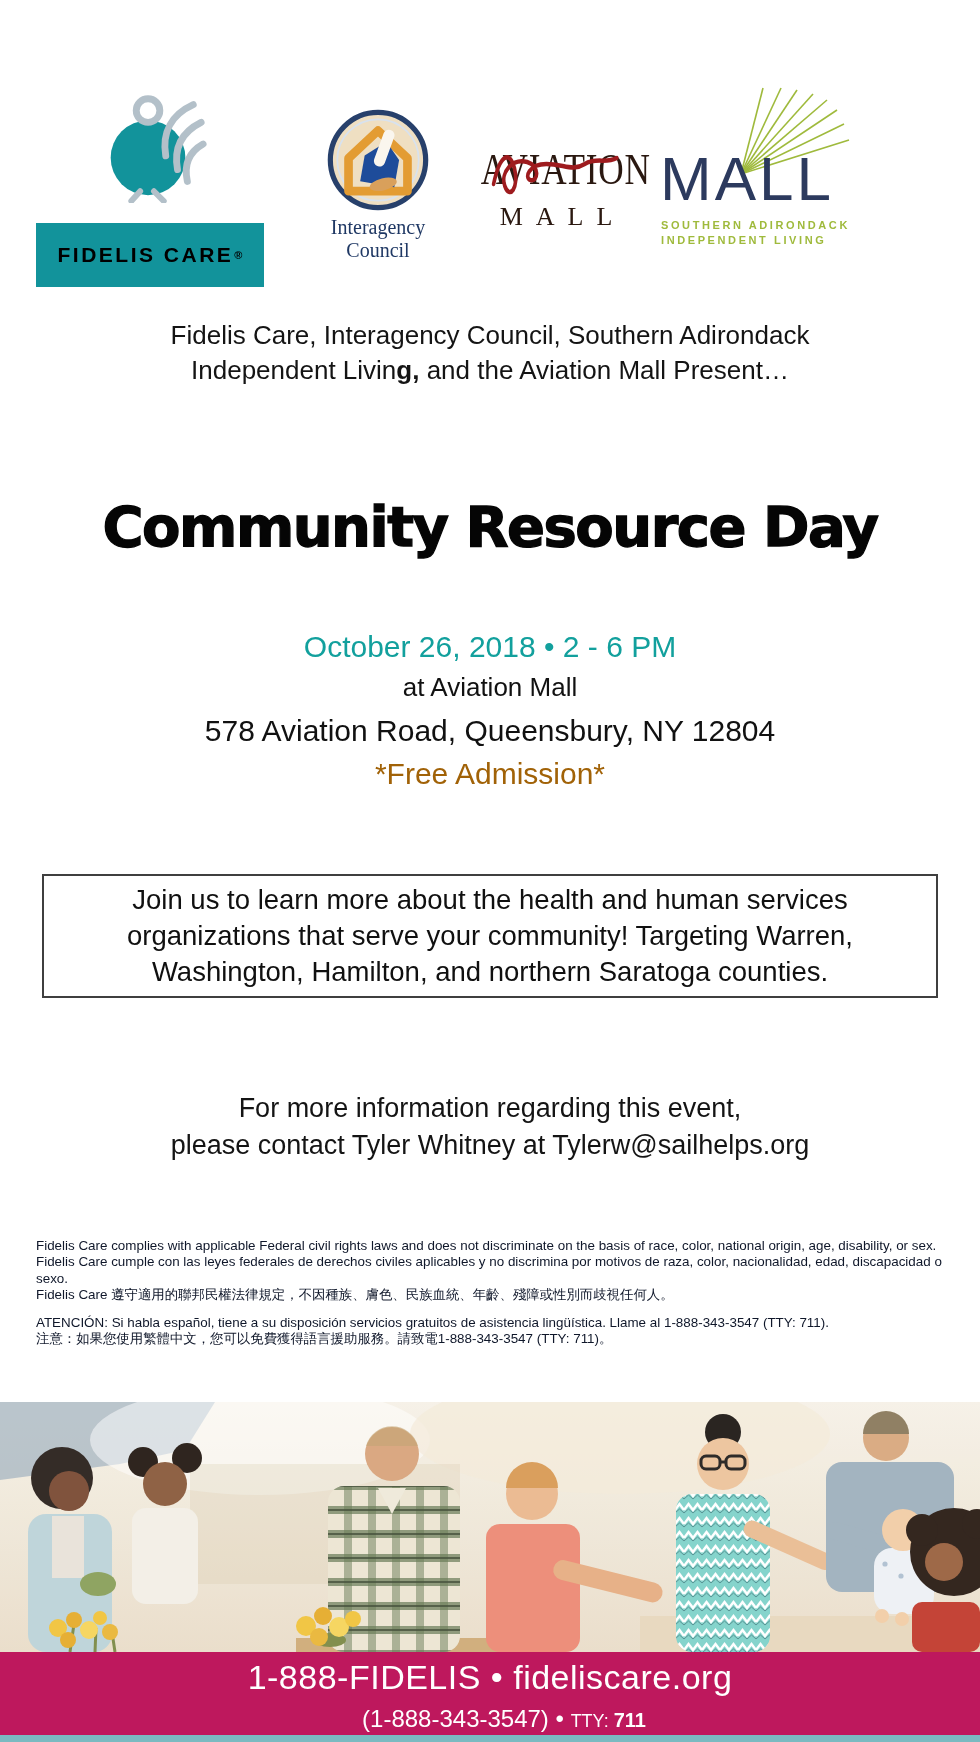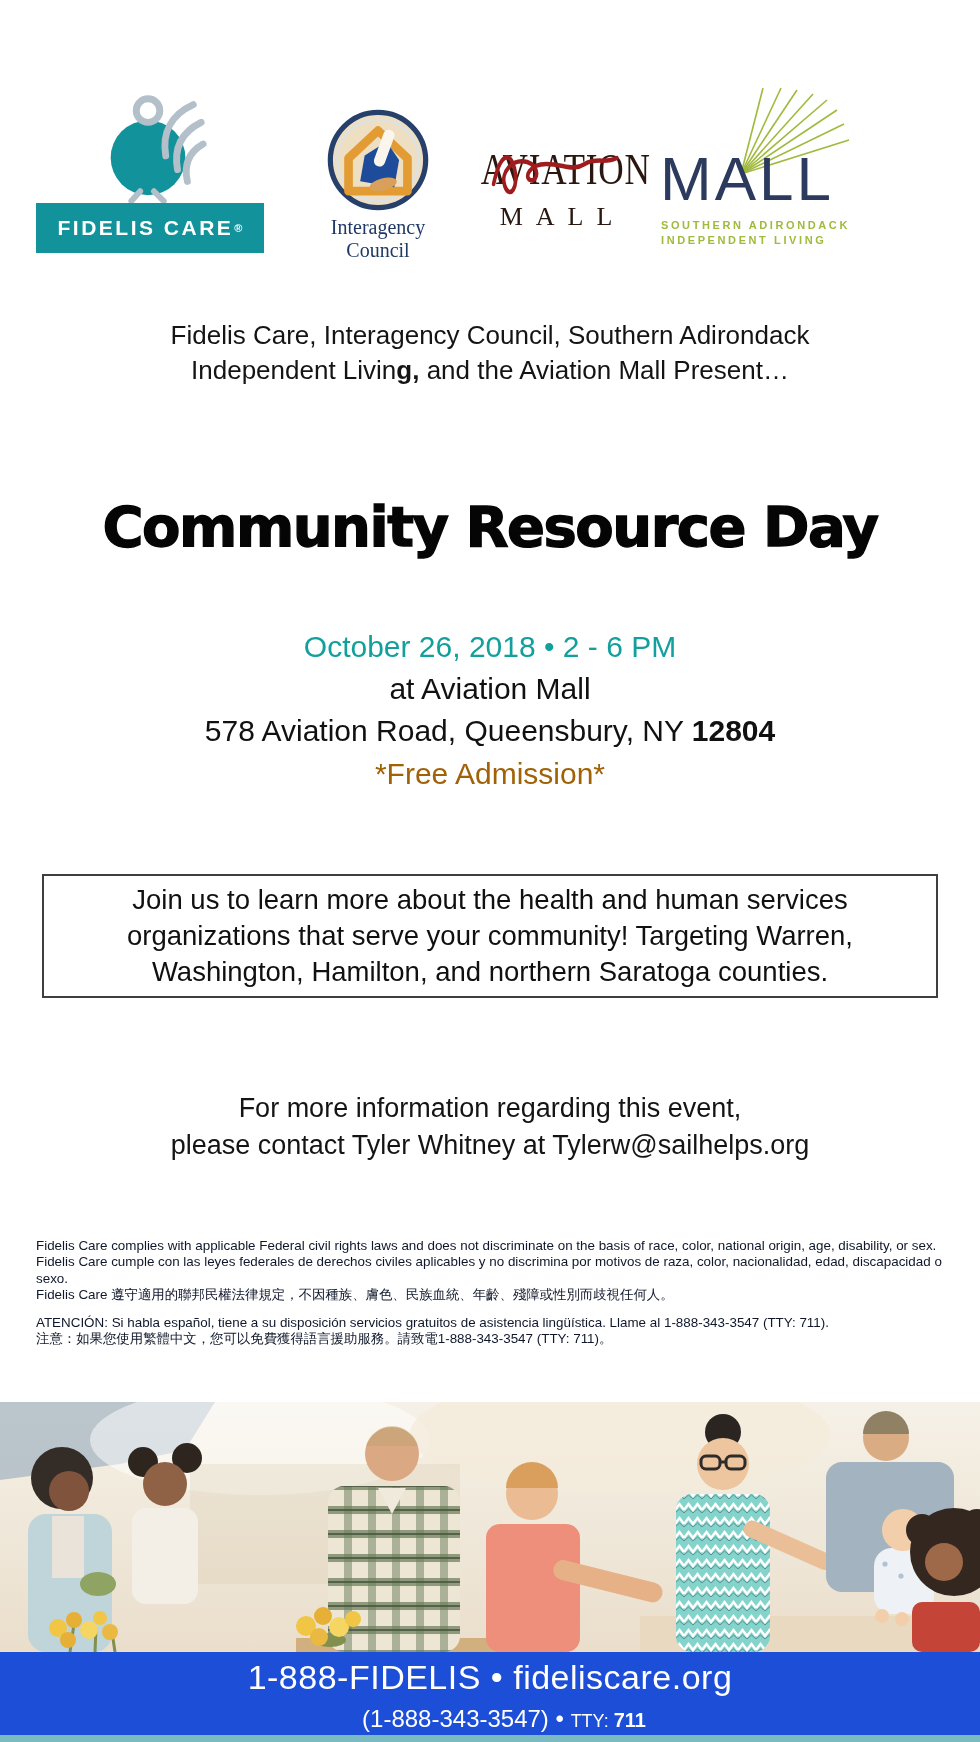--- a/index.html
+++ b/index.html
@@ -4,22 +4,22 @@
 <style>
   html,body{margin:0;padding:0;background:#888;}
   .page{position:relative;width:980px;height:1742px;background:#ffffff;overflow:hidden;
         font-family:"Liberation Sans",sans-serif;color:#111;margin:0 auto;}
   .abs{position:absolute;left:0;width:100%;}
   .center{text-align:center;}
 
   
   .logo-fidelis{position:absolute;left:36px;top:88px;width:228px;}
   .fidelis-icon{display:block;margin:0 auto;}
-  .fidelis-banner{height:50px;background:#12939B;color:#ffffff;display:flex;align-items:center;
-                  justify-content:center;font-weight:bold;font-size:21px;letter-spacing:2.5px;}
+  .fidelis-banner{height:64px;background:#12939B;color:#000000;display:flex;align-items:center;
+                  justify-content:center;font-weight:bold;font-size:21px;letter-spacing:2.5px;margin-top:20px;}
   .fidelis-banner .reg{font-size:11px;vertical-align:super;letter-spacing:0;margin-left:1px;}
 
   .logo-interagency{position:absolute;left:298px;top:108px;width:160px;text-align:center;}
   .ic-caption{margin-top:4px;font-family:"Liberation Serif",serif;font-size:20px;color:#1F3864;}
 
   .logo-aviation{position:absolute;left:462px;top:146px;width:188px;text-align:center;}
   .av-word{position:relative;font-family:"Liberation Serif",serif;font-size:44px;line-height:48px;
            color:#2A1810;transform:scaleX(.8);transform-origin:50% 50%;letter-spacing:1px;}
   .av-squiggle{position:absolute;left:8px;top:0;pointer-events:none;}
   .av-mall{margin-top:8px;font-family:"Liberation Serif",serif;font-size:26px;color:#2A1810;
@@ -31,38 +31,38 @@
              letter-spacing:3px;}
   .sail-sub{position:absolute;left:9px;top:132px;font-size:11px;font-weight:bold;color:#9FBA3C;
             letter-spacing:2.6px;line-height:15px;white-space:nowrap;}
 
   
   .intro{top:318px;font-size:26px;line-height:35px;color:#141414;}
   .intro .b{font-weight:bold;}
   .title{top:494px;font-family:"DejaVu Sans",sans-serif;font-weight:700;font-size:56px;
          letter-spacing:-1.5px;color:#050505;-webkit-text-stroke:1.3px #050505;}
   .evt-date{top:630px;font-size:30px;color:#12A09D;}
-  .evt-venue{top:672px;font-size:30px;}
+  .evt-venue{top:672px;font-size:26px;}
   .evt-addr{top:714px;font-size:30px;}
-  .evt-addr .zip{font-weight:bold;}
+  .evt-addr .zip{font-weight:normal;}
   .evt-adm{top:757px;font-size:30px;color:#a16207;}
 
   .details-box{position:absolute;left:42px;top:874px;width:896px;box-sizing:border-box;
                border:2px solid #3f3f3f;padding:6px 36px;font-size:27.5px;line-height:36px;
                text-align:center;color:#101010;}
 
   .contact{top:1090px;font-size:27px;line-height:37px;color:#141414;}
 
   .legal{position:absolute;left:36px;top:1238px;width:912px;font-size:13.4px;line-height:16.4px;
          color:#0f172a;}
   .legal .gap{height:11px;}
 
   
   .photo{position:absolute;left:0;top:1402px;width:980px;height:250px;display:block;}
-  .footer{position:absolute;left:0;top:1652px;width:980px;height:90px;background:#1d4ed8;
+  .footer{position:absolute;left:0;top:1652px;width:980px;height:90px;background:#be185d;
           color:#fff;text-align:center;}
   .footer-line1{padding-top:5px;font-size:34px;line-height:40px;letter-spacing:.5px;}
   .footer-line2{margin-top:7px;font-size:24px;line-height:30px;padding-left:28px;}
   .footer-line2 .tty-label{font-size:18px;}
   .footer-line2 .tty-value{font-size:20px;font-weight:bold;}
   .footer-strip{position:absolute;left:0;bottom:0;width:100%;height:7px;background:#7ABAC1;}
 </style>
 </head>
 <body>
 

